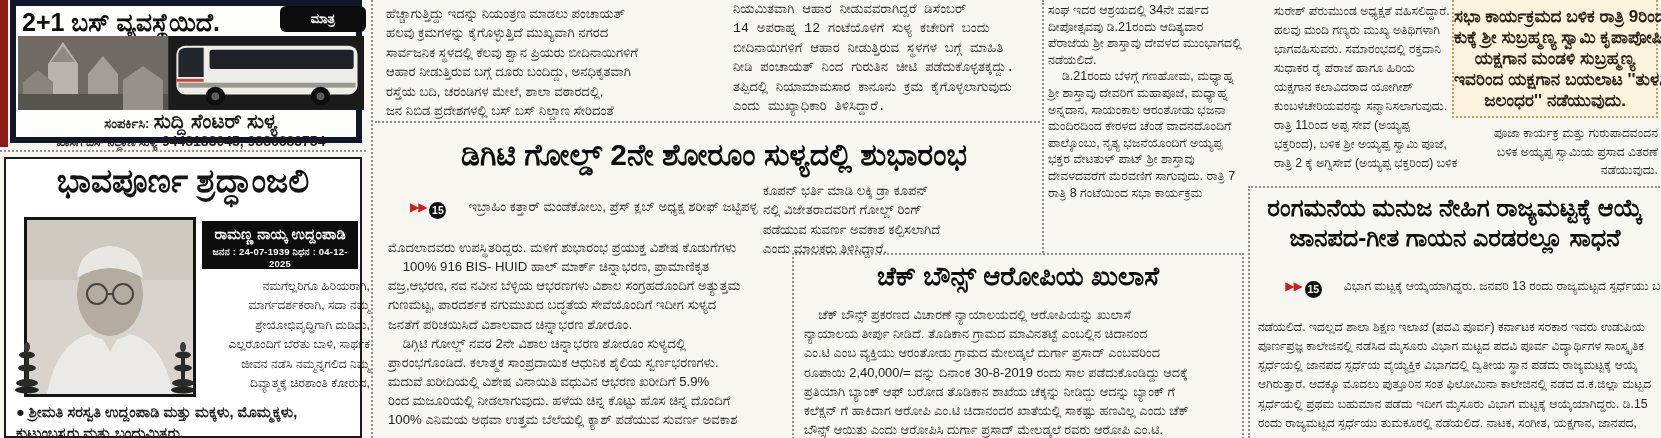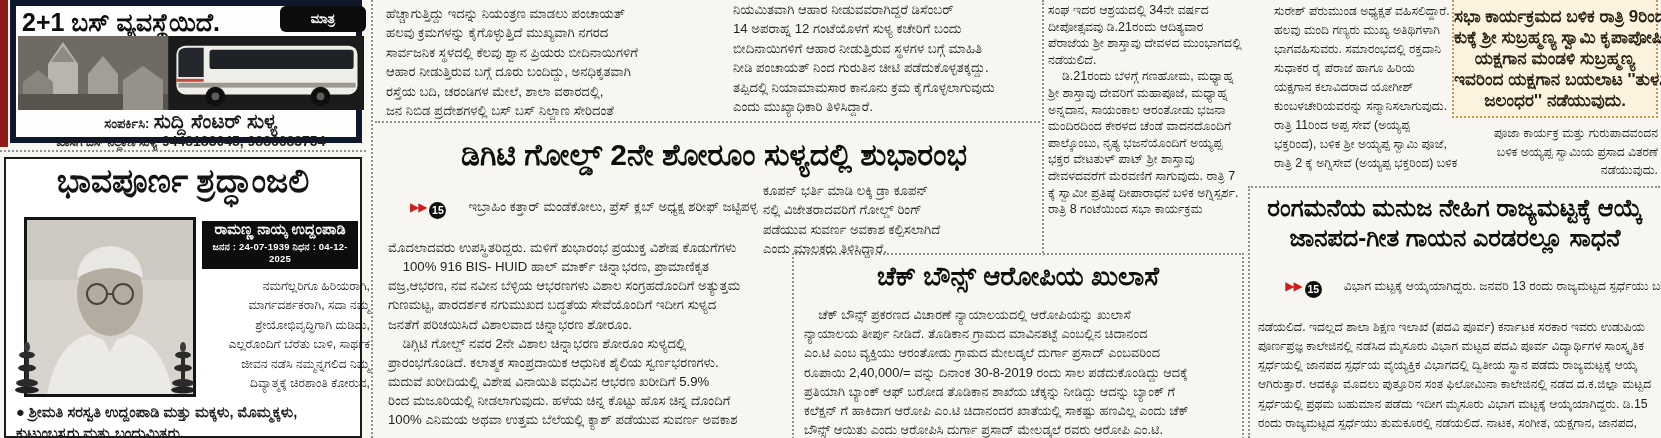--- a/index.html
+++ b/index.html
@@ -23,37 +23,37 @@
   #ad-bottom{left:0;top:126px;width:350px;text-align:center;}
   #ad-bottom .addr{font-size:12px;font-weight:bold;}
   #ad-bottom .ph{font-size:14px;font-weight:bold;}
 
   
   #obit{left:4px;top:157px;width:358px;height:281px;background:#fff;border:2px solid #1a1a1a;box-sizing:border-box;}
   #obit-title{left:0;top:4px;width:100%;text-align:center;font-size:33px;font-weight:bold;color:#141414;
               font-family:"Liberation Serif","DejaVu Serif",serif;}
   #obit-photo{left:18px;top:58px;width:172px;height:180px;border:3px solid #141414;box-sizing:border-box;background:#d6d2cb;}
   #obit-nameplate{left:196px;top:62px;width:156px;height:48px;background:#0d0d0d;color:#fff;text-align:center;}
-  #obit-nameplate .nm{font-size:14.5px;font-weight:bold;}
+  #obit-nameplate .nm{font-size:14.5px;font-weight:bold;padding-top:5px;}
   #obit-nameplate .dt{font-size:9.5px;font-weight:bold;padding-top:3px;letter-spacing:.2px;}
   #obit-tribute{left:208px;top:118px;width:156px;text-align:right;}
   #obit-tribute .tl{font-size:12.2px;line-height:19.4px;white-space:nowrap;}
   #obit-family{left:10px;top:243px;width:342px;}
   #obit-family .tl{font-size:14.6px;font-weight:bold;line-height:21px;white-space:nowrap;}
   .lamp{position:absolute;width:26px;height:54px;}
 
   
   .col .tl{font-size:13.2px;line-height:19.4px;color:#1d1d1d;}
   .headline{font-weight:bold;color:#0e0e0e;text-align:center;white-space:nowrap;}
   .arrows{color:#cf1c1c;font-size:12px;letter-spacing:-1px;margin-right:3px;}
   .badge15{display:inline-block;width:17px;height:17px;background:#101010;color:#fff;border-radius:50%;
            font-size:10.5px;font-weight:bold;text-align:center;line-height:17px;margin-right:22px;vertical-align:-3px;}
 
   #dog-col1{left:386px;top:4px;width:332px;}
-  #dog-col2{left:733px;top:0px;width:309px;}
+  #dog-col2{left:733px;top:0px;width:309px;font-family:Liberation Mono, monospace;}
 
   #digiti-head{left:388px;top:138px;width:652px;font-size:30px;}
   #digiti-colA{left:388px;top:178px;width:384px;}
   #digiti-colA .tl{line-height:19.1px;}
   #digiti-colB{left:763px;top:181px;width:279px;}
 
   #cheque-box{left:792px;top:253px;width:452px;height:190px;border:2px dotted #8f8f8f;border-bottom:none;box-sizing:border-box;}
   #cheque-head{left:0;top:6px;width:100%;font-size:26px;}
   #cheque-body{left:10px;top:50px;width:434px;}
   #cheque-body .tl{font-size:12.9px;line-height:19.2px;}
@@ -234,21 +234,20 @@
       <div class="tl">ದೀಪೋತ್ಸವವು ಡಿ.21ರಂದು ಆದಿತ್ಯವಾರ</div>
       <div class="tl">ಪೆರಾಜೆಯ ಶ್ರೀ ಶಾಸ್ತಾವು ದೇವಳದ ಮುಂಭಾಗದಲ್ಲಿ</div>
       <div class="tl">ನಡೆಯಲಿದೆ.</div>
       <div class="tl">    ಡಿ.21ರಂದು ಬೆಳಗ್ಗೆ ಗಣಹೋಮ, ಮಧ್ಯಾಹ್ನ</div>
       <div class="tl">ಶ್ರೀ ಶಾಸ್ತಾವು ದೇವರಿಗೆ ಮಹಾಪೂಜೆ, ಮಧ್ಯಾಹ್ನ</div>
       <div class="tl">ಅನ್ನದಾನ, ಸಾಯಂಕಾಲ ಆರಂತೋಡು ಭಜನಾ</div>
       <div class="tl">ಮಂದಿರದಿಂದ ಕೇರಳದ ಚೆಂಡೆ ವಾದನದೊಂದಿಗೆ</div>
       <div class="tl">ಪಾಲ್ಕೊಂಬು, ನೃತ್ಯ ಭಜನೆಯೊಂದಿಗೆ ಅಯ್ಯಪ್ಪ</div>
       <div class="tl">ಭಕ್ತರ ವೇಟತುಳ್ ಪಾಟ್ ಶ್ರೀ ಶಾಸ್ತಾವು</div>
       <div class="tl">ದೇವಳದವರೆಗೆ ಮೆರವಣಿಗೆ ಸಾಗುವುದು. ರಾತ್ರಿ 7</div>
-      <div class="tl">ಕ್ಕೆ ಸ್ವಾಮೀ ಪ್ರತಿಷ್ಠೆ ದೀಪಾರಾಧನೆ ಬಳಿಕ ಅಗ್ನಿಸ್ಪರ್ಶ.</div>
       <div class="tl">ರಾತ್ರಿ 8 ಗಂಟೆಯಿಂದ ಸಭಾ ಕಾರ್ಯಕ್ರಮ</div>
     </div>
   <div class="abs col" id="temple-col2">
       <div class="tl">ಸುರೇಶ್ ಪೆರುಮುಂಡ ಅಧ್ಯಕ್ಷತೆ ವಹಿಸಲಿದ್ದಾರೆ.</div>
       <div class="tl">ಹಲವು ಮಂದಿ ಗಣ್ಯರು ಮುಖ್ಯ ಅತಿಥಿಗಳಾಗಿ</div>
       <div class="tl">ಭಾಗವಹಿಸುವರು. ಸಮಾರಂಭದಲ್ಲಿ ರಕ್ತದಾನಿ</div>
       <div class="tl">ಸುಧಾಕರ ರೈ ಪೆರಾಜೆ ಹಾಗೂ ಹಿರಿಯ</div>
       <div class="tl">ಯಕ್ಷಗಾನ ಕಲಾವಿದರಾದ ಯೋಗೀಶ್</div>
       <div class="tl">ಕುಂಬಳಚೇರಿಯವರನ್ನು ಸನ್ಮಾನಿಸಲಾಗುವುದು.</div>
       <div class="tl">ರಾತ್ರಿ 11ರಿಂದ ಅಪ್ಪ ಸೇವೆ (ಅಯ್ಯಪ್ಪ</div>

